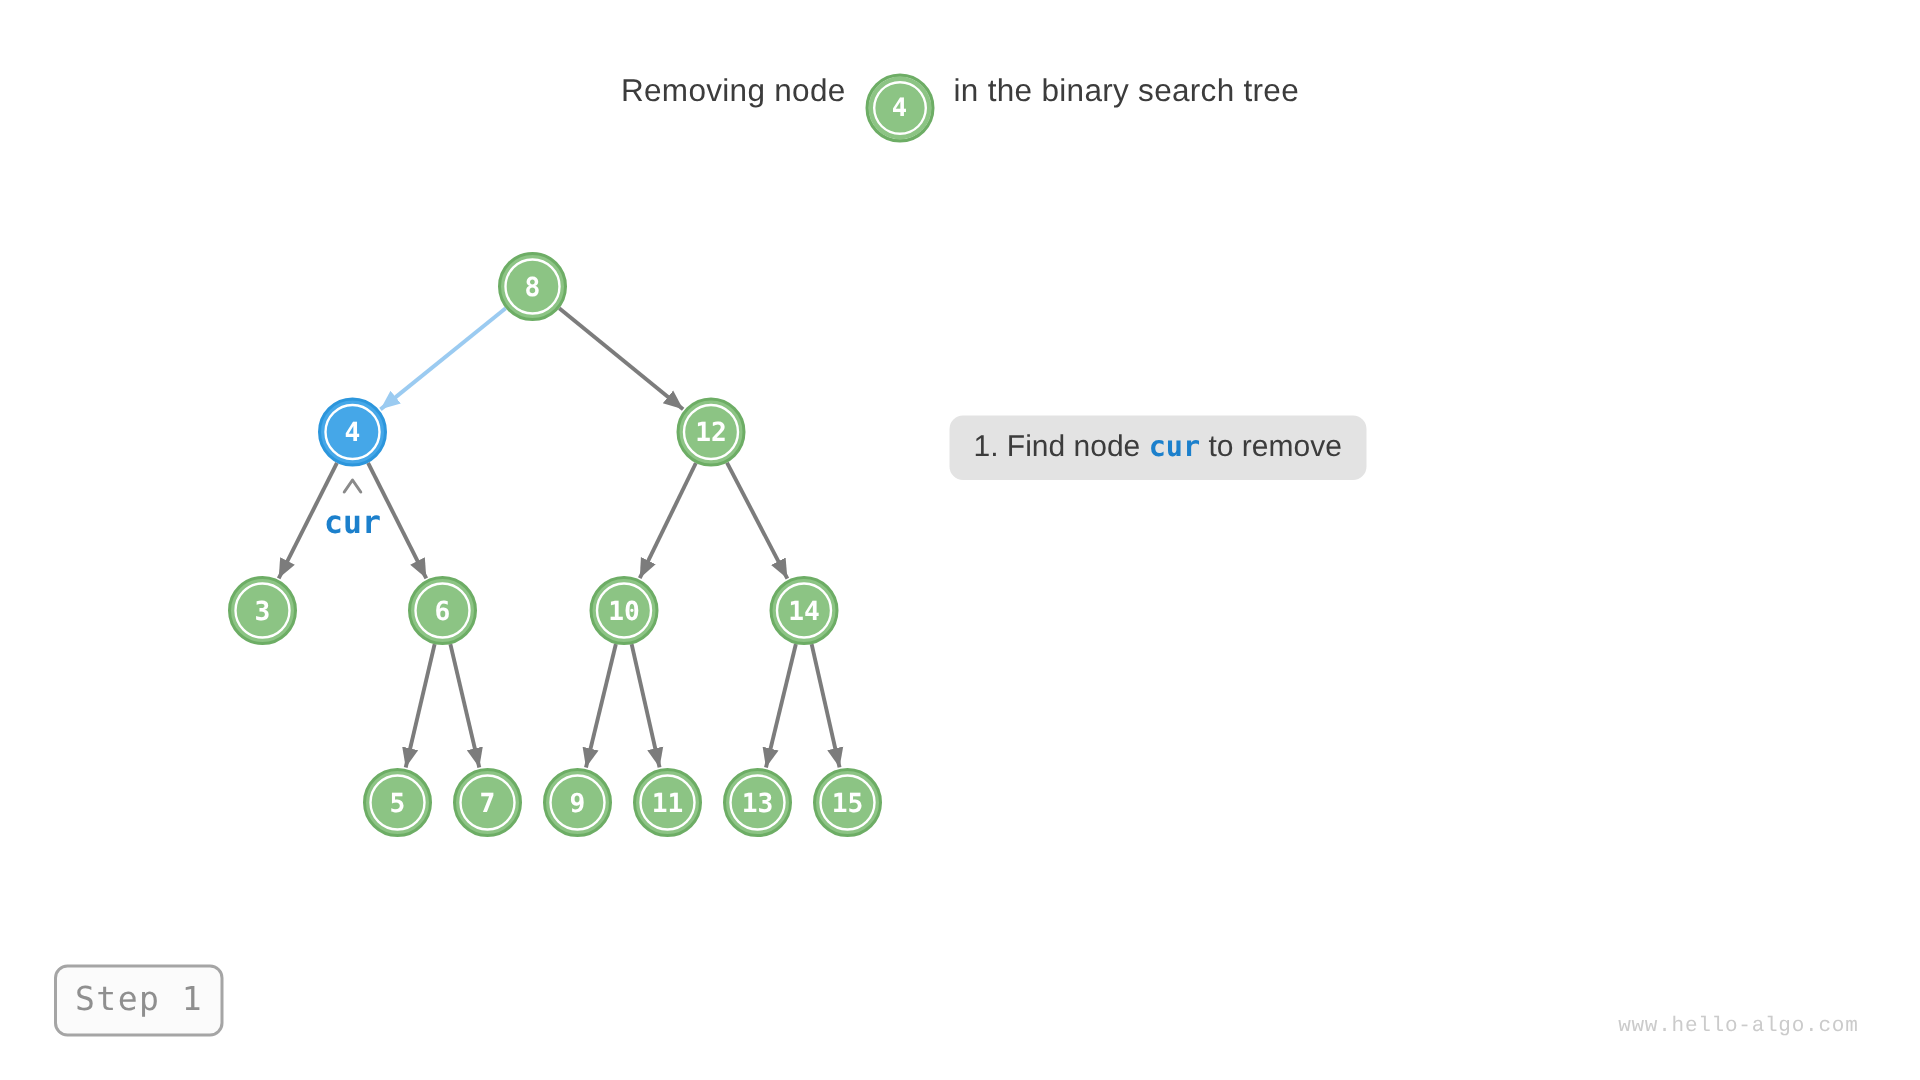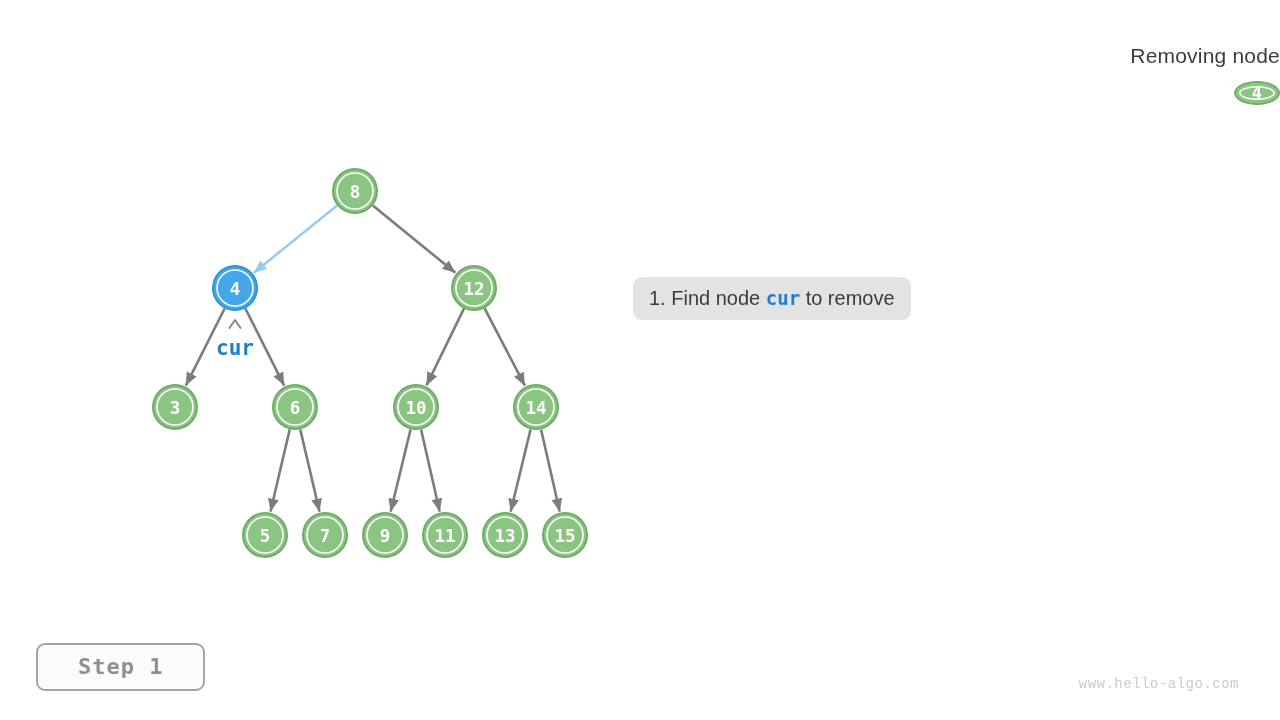--- a/index.html
+++ b/index.html
@@ -2,22 +2,22 @@
 <html style="--ink: #3C3C3C; --green: #8CC484; --green-stroke: #6DAD65; --code-blue: #1C80CC; --ann-bg: #E3E3E3; --step-text: #8F8F8F; --step-border: #A5A5A5; --step-bg: #FBFBFB; --watermark: #CBCBCB;"><head>
 <meta charset="utf-8">
 <style>
   html,body{margin:0;padding:0;background:#fff;}
   .stage{
     position:relative;width:1280px;height:720px;background:#ffffff;
     overflow:hidden;font-family:"Liberation Sans",sans-serif;
   }
   .title{
     position:absolute;top:49px;left:0;right:0;height:50px;
-    display:flex;justify-content:center;align-items:flex-end;gap:13px;
-    font-size:21px;color:var(--ink);letter-spacing:0.2px;flex-direction:column;
+    display:flex;justify-content:center;align-items:flex-start;gap:13px;
+    font-size:21px;color:var(--ink);letter-spacing:0.2px;
   }
   .badge{
     width:42px;height:42px;border-radius:50%;
     background:var(--green);border:2px solid var(--green-stroke);
     box-shadow:inset 0 0 0 3px var(--green), inset 0 0 0 4.6px #ffffff;
     display:flex;align-items:center;justify-content:center;
     color:#fff;font-family:"DejaVu Sans Mono",monospace;font-weight:700;font-size:17px;
   }
   #tree-svg{position:absolute;left:0;top:0;width:1280px;height:720px;}
   .annotation{
@@ -25,41 +25,42 @@
     background:var(--ann-bg);border-radius:9px;
     padding:8px 16px;font-size:20px;color:var(--ink);
     white-space:pre;line-height:27px;margin-top:32px;
   }
   .annotation .code{
     font-family:"DejaVu Sans Mono",monospace;font-weight:700;
     color:var(--code-blue);font-size:19px;
   }
   .step{
     position:absolute;left:36px;top:643px;
-    font-family:"DejaVu Sans Mono",monospace;font-weight:700;font-size:22px;
+    font-family:"DejaVu Sans Mono",monospace;font-weight:400;font-size:22px;
     color:var(--step-text);background:var(--step-bg);
     border:2px solid var(--step-border);border-radius:9px;
-    padding:9px 40px;line-height:26px;letter-spacing:1px;
+    padding:9px 12px;line-height:26px;letter-spacing:1px;
   }
   .watermark{
     position:absolute;right:41px;top:676px;
     font-family:Liberation Mono, monospace;font-size:14px;
     color:var(--watermark);letter-spacing:0.5px;
   }
 </style>
 </head>
 <body>
 
 <div class="stage">
 
   <div class="title">
     <span>Removing node</span>
     <span class="badge">
         <span>4</span>
       </span>
+    <span>in the binary search tree</span>
   </div>
 
   <svg id="tree-svg" viewBox="0 0 1280 720">
       <defs>
         <marker id="ag" markerUnits="userSpaceOnUse" markerWidth="13" markerHeight="13" viewBox="0 0 10 10" refX="10" refY="5" orient="auto">
           <path d="M0,0.8 L10,5 L0,9.2 Z" fill="#7C7C7C"></path>
         </marker>
         <marker id="ab" markerUnits="userSpaceOnUse" markerWidth="13" markerHeight="13" viewBox="0 0 10 10" refX="10" refY="5" orient="auto">
           <path d="M0,0.8 L10,5 L0,9.2 Z" fill="#9BCBF1"></path>
         </marker>

